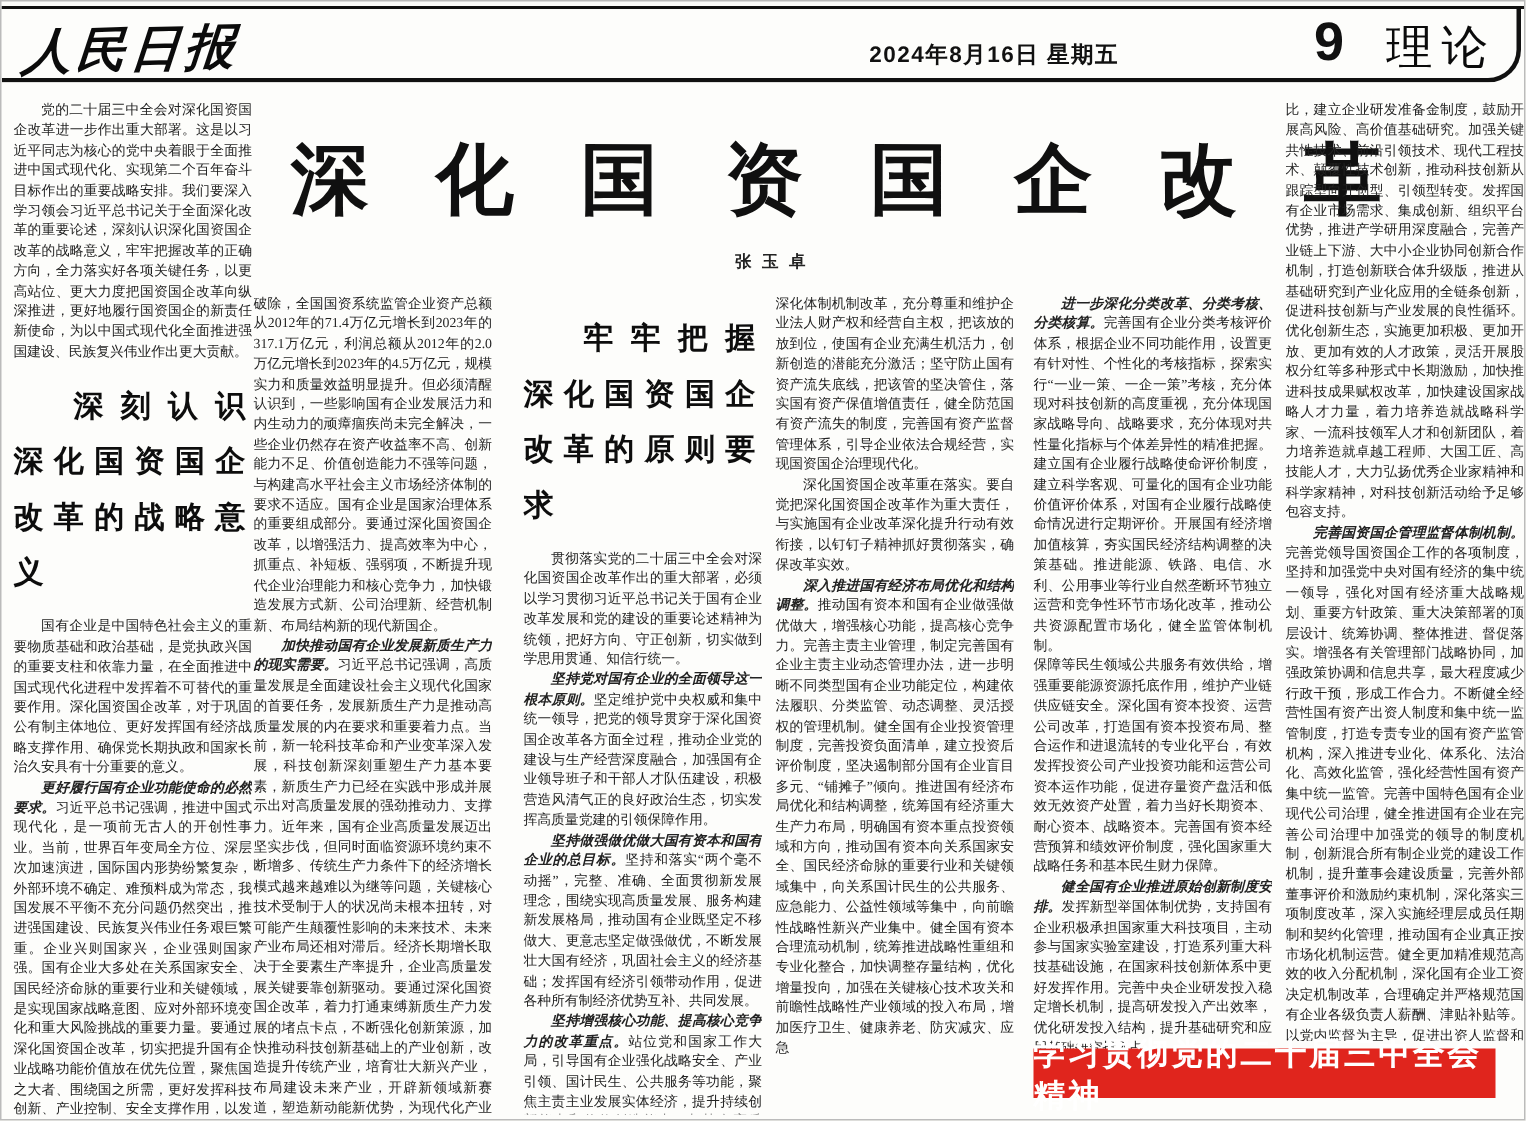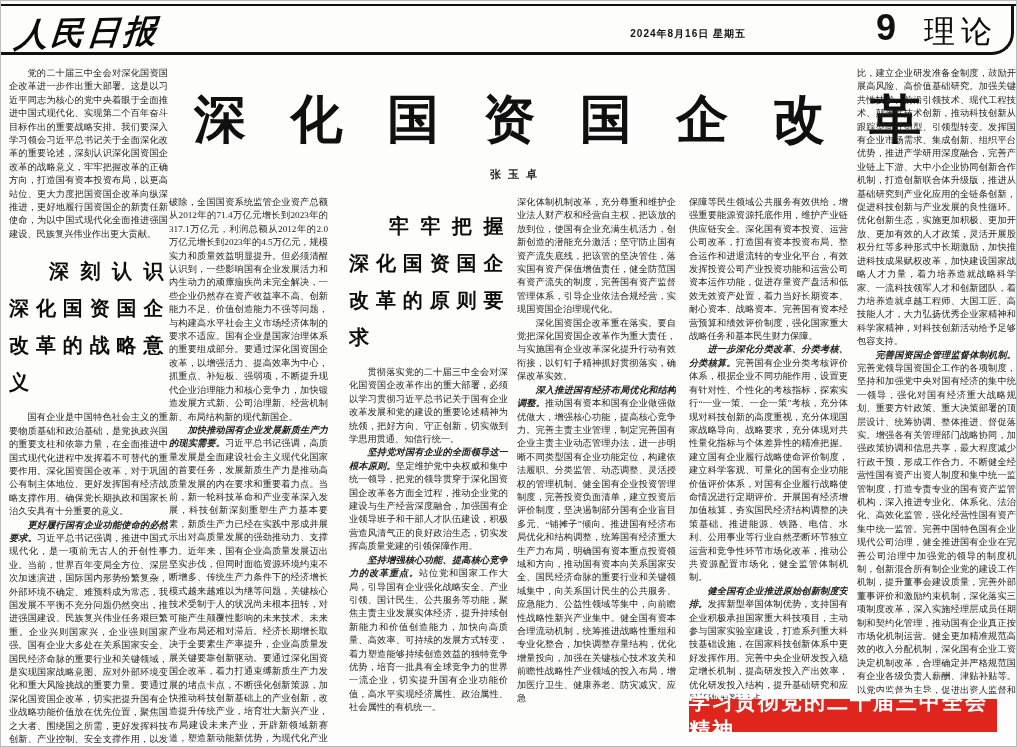--- a/index.html
+++ b/index.html
@@ -24,21 +24,21 @@
   }
   .logo{
     position:absolute;left:14px;top:10px;
     font-size:33px;font-weight:900;font-style:italic;
     letter-spacing:3px;color:#0b0b0b;
     transform:skewX(-6deg) rotate(-1.5deg);
     font-family:"Liberation Serif","DejaVu Serif",serif;
   }
   .mast-date{
     position:absolute;right:270px;top:26px;
-    font-size:10px;font-weight:700;letter-spacing:1px;color:#111;
+    font-size:15px;font-weight:700;letter-spacing:1px;color:#111;
     font-family:"Liberation Sans","DejaVu Sans",sans-serif;
   }
   .mast-page-num{
     position:absolute;right:120px;top:6px;
     font-size:36px;font-weight:700;color:#111;
     font-family:"Liberation Sans","DejaVu Sans",sans-serif;
   }
   .mast-section{
     position:absolute;right:18px;top:10px;
     font-size:31px;font-weight:400;letter-spacing:6px;color:#0b0b0b;
@@ -104,44 +104,45 @@
     <div class="mast-section">理论</div>
   </div>
 
   <div class="headline">
     <div class="title">深 化 国 资 国 企 改 革</div>
     <div class="author">张玉卓</div>
   </div>
 
   <div id="columns">
       <div class="col col-0">
-        <p class="body-para">党的二十届三中全会对深化国资国企改革进一步作出重大部署。这是以习近平同志为核心的党中央着眼于全面推进中国式现代化、实现第二个百年奋斗目标作出的重要战略安排。我们要深入学习领会习近平总书记关于全面深化改革的重要论述，深刻认识深化国资国企改革的战略意义，牢牢把握改革的正确方向，打造国有资本投资布局，以更高站位、更大力度把国资国企改革向纵深推进，更好地履行国资国企的新责任新使命，为以中国式现代化全面推进强国建设、民族复兴伟业作出更大贡献。</p>
+        <p class="body-para">党的二十届三中全会对深化国资国企改革进一步作出重大部署。这是以习近平同志为核心的党中央着眼于全面推进中国式现代化、实现第二个百年奋斗目标作出的重要战略安排。我们要深入学习领会习近平总书记关于全面深化改革的重要论述，深刻认识深化国资国企改革的战略意义，牢牢把握改革的正确方向，全力落实好各项关键任务，以更高站位、更大力度把国资国企改革向纵深推进，更好地履行国资国企的新责任新使命，为以中国式现代化全面推进强国建设、民族复兴伟业作出更大贡献。</p>
         <h3 class="sec-heading">深刻认识深化国资国企改革的战略意义</h3>
         <p class="body-para">国有企业是中国特色社会主义的重要物质基础和政治基础，是党执政兴国的重要支柱和依靠力量，在全面推进中国式现代化进程中发挥着不可替代的重要作用。深化国资国企改革，对于巩固公有制主体地位、更好发挥国有经济战略支撑作用、确保党长期执政和国家长治久安具有十分重要的意义。</p>
         <p class="body-para"><span class="lead">更好履行国有企业功能使命的必然要求。</span>习近平总书记强调，推进中国式现代化，是一项前无古人的开创性事业。当前，世界百年变局全方位、深层次加速演进，国际国内形势纷繁复杂，外部环境不确定、难预料成为常态，我国发展不平衡不充分问题仍然突出，推进强国建设、民族复兴伟业任务艰巨繁重。企业兴则国家兴，企业强则国家强。国有企业大多处在关系国家安全、国民经济命脉的重要行业和关键领域，是实现国家战略意图、应对外部环境变化和重大风险挑战的重要力量。要通过深化国资国企改革，切实把提升国有企业战略功能价值放在优先位置，聚焦国之大者、围绕国之所需，更好发挥科技创新、产业控制、安全支撑作用，以发展的确定性稳大局、应变局、开新局，推动党和国家事业行稳致远。</p>
         <p class="body-para"><span class="lead">有力提升国有企业活力效率的关键之举。</span>习近平总书记强调，国有企业要搞好就一定要改革，抱残守缺不行，改革能成功，就能变成现代企业。党的十八大以来，国有企业改革发展取得重大成就，一些深层次体制机制障碍有力</p>
       </div>
       <div class="col col-1">
         <p class="body-para cont">破除，全国国资系统监管企业资产总额从2012年的71.4万亿元增长到2023年的317.1万亿元，利润总额从2012年的2.0万亿元增长到2023年的4.5万亿元，规模实力和质量效益明显提升。但必须清醒认识到，一些影响国有企业发展活力和内生动力的顽瘴痼疾尚未完全解决，一些企业仍然存在资产收益率不高、创新能力不足、价值创造能力不强等问题，与构建高水平社会主义市场经济体制的要求不适应。国有企业是国家治理体系的重要组成部分。要通过深化国资国企改革，以增强活力、提高效率为中心，抓重点、补短板、强弱项，不断提升现代企业治理能力和核心竞争力，加快锻造发展方式新、公司治理新、经营机制新、布局结构新的现代新国企。</p>
         <p class="body-para"><span class="lead">加快推动国有企业发展新质生产力的现实需要。</span>习近平总书记强调，高质量发展是全面建设社会主义现代化国家的首要任务，发展新质生产力是推动高质量发展的内在要求和重要着力点。当前，新一轮科技革命和产业变革深入发展，科技创新深刻重塑生产力基本要素，新质生产力已经在实践中形成并展示出对高质量发展的强劲推动力、支撑力。近年来，国有企业高质量发展迈出坚实步伐，但同时面临资源环境约束不断增多、传统生产力条件下的经济增长模式越来越难以为继等问题，关键核心技术受制于人的状况尚未根本扭转，对可能产生颠覆性影响的未来技术、未来产业布局还相对滞后。经济长期增长取决于全要素生产率提升，企业高质量发展关键要靠创新驱动。要通过深化国资国企改革，着力打通束缚新质生产力发展的堵点卡点，不断强化创新策源，加快推动科技创新基础上的产业创新，改造提升传统产业，培育壮大新兴产业，布局建设未来产业，开辟新领域新赛道，塑造新动能新优势，为现代化产业体系建设提供有力支撑。</p>
       </div>
       <div class="col col-2">
         <h3 class="sec-heading">牢牢把握深化国资国企改革的原则要求</h3>
         <p class="body-para">贯彻落实党的二十届三中全会对深化国资国企改革作出的重大部署，必须以学习贯彻习近平总书记关于国有企业改革发展和党的建设的重要论述精神为统领，把好方向、守正创新，切实做到学思用贯通、知信行统一。</p>
         <p class="body-para"><span class="lead">坚持党对国有企业的全面领导这一根本原则。</span>坚定维护党中央权威和集中统一领导，把党的领导贯穿于深化国资国企改革各方面全过程，推动企业党的建设与生产经营深度融合，加强国有企业领导班子和干部人才队伍建设，积极营造风清气正的良好政治生态，切实发挥高质量党建的引领保障作用。</p>
+        <p class="body-para"><span class="lead">坚持做强做优做大国有资本和国有企业的总目标。</span>坚持和落实“两个毫不动摇”，完整、准确、全面贯彻新发展理念，围绕实现高质量发展、服务构建新发展格局，推动国有企业既坚定不移做大、更意志坚定做强做优，不断发展壮大国有经济，巩固社会主义的经济基础；发挥国有经济引领带动作用，促进各种所有制经济优势互补、共同发展。</p>
         <p class="body-para"><span class="lead">坚持增强核心功能、提高核心竞争力的改革重点。</span>站位党和国家工作大局，引导国有企业强化战略安全、产业引领、国计民生、公共服务等功能，聚焦主责主业发展实体经济，提升持续创新能力和价值创造能力，加快向高质量、高效率、可持续的发展方式转变，着力塑造能够持续创造效益的独特竞争优势，培育一批具有全球竞争力的世界一流企业，切实提升国有企业功能价值，高水平实现经济属性、政治属性、社会属性的有机统一。</p>
       </div>
       <div class="col col-3">
         <p class="body-para cont">深化体制机制改革，充分尊重和维护企业法人财产权和经营自主权，把该放的放到位，使国有企业充满生机活力，创新创造的潜能充分激活；坚守防止国有资产流失底线，把该管的坚决管住，落实国有资产保值增值责任，健全防范国有资产流失的制度，完善国有资产监督管理体系，引导企业依法合规经营，实现国资国企治理现代化。</p>
         <p class="body-para">深化国资国企改革重在落实。要自觉把深化国资国企改革作为重大责任，与实施国有企业改革深化提升行动有效衔接，以钉钉子精神抓好贯彻落实，确保改革实效。</p>
         <p class="body-para"><span class="lead">深入推进国有经济布局优化和结构调整。</span>推动国有资本和国有企业做强做优做大，增强核心功能，提高核心竞争力。完善主责主业管理，制定完善国有企业主责主业动态管理办法，进一步明晰不同类型国有企业功能定位，构建依法履职、分类监管、动态调整、灵活授权的管理机制。健全国有企业投资管理制度，完善投资负面清单，建立投资后评价制度，坚决遏制部分国有企业盲目多元、“铺摊子”倾向。推进国有经济布局优化和结构调整，统筹国有经济重大生产力布局，明确国有资本重点投资领域和方向，推动国有资本向关系国家安全、国民经济命脉的重要行业和关键领域集中，向关系国计民生的公共服务、应急能力、公益性领域等集中，向前瞻性战略性新兴产业集中。健全国有资本合理流动机制，统筹推进战略性重组和专业化整合，加快调整存量结构，优化增量投向，加强在关键核心技术攻关和前瞻性战略性产业领域的投入布局，增加医疗卫生、健康养老、防灾减灾、应急</p>
       </div>
       <div class="col col-4">
+        <p class="body-para"><span class="lead">进一步深化分类改革、分类考核、分类核算。</span>完善国有企业分类考核评价体系，根据企业不同功能作用，设置更有针对性、个性化的考核指标，探索实行“一业一策、一企一策”考核，充分体现对科技创新的高度重视，充分体现国家战略导向、战略要求，充分体现对共性量化指标与个体差异性的精准把握。建立国有企业履行战略使命评价制度，建立科学客观、可量化的国有企业功能价值评价体系，对国有企业履行战略使命情况进行定期评价。开展国有经济增加值核算，夯实国民经济结构调整的决策基础。推进能源、铁路、电信、水利、公用事业等行业自然垄断环节独立运营和竞争性环节市场化改革，推动公共资源配置市场化，健全监管体制机制。</p>
         <p class="body-para cont">保障等民生领域公共服务有效供给，增强重要能源资源托底作用，维护产业链供应链安全。深化国有资本投资、运营公司改革，打造国有资本投资布局、整合运作和进退流转的专业化平台，有效发挥投资公司产业投资功能和运营公司资本运作功能，促进存量资产盘活和低效无效资产处置，着力当好长期资本、耐心资本、战略资本。完善国有资本经营预算和绩效评价制度，强化国家重大战略任务和基本民生财力保障。</p>
-        <p class="body-para"><span class="lead">进一步深化分类改革、分类考核、分类核算。</span>完善国有企业分类考核评价体系，根据企业不同功能作用，设置更有针对性、个性化的考核指标，探索实行“一业一策、一企一策”考核，充分体现对科技创新的高度重视，充分体现国家战略导向、战略要求，充分体现对共性量化指标与个体差异性的精准把握。建立国有企业履行战略使命评价制度，建立科学客观、可量化的国有企业功能价值评价体系，对国有企业履行战略使命情况进行定期评价。开展国有经济增加值核算，夯实国民经济结构调整的决策基础。推进能源、铁路、电信、水利、公用事业等行业自然垄断环节独立运营和竞争性环节市场化改革，推动公共资源配置市场化，健全监管体制机制。</p>
         <p class="body-para"><span class="lead">健全国有企业推进原始创新制度安排。</span>发挥新型举国体制优势，支持国有企业积极承担国家重大科技项目，主动参与国家实验室建设，打造系列重大科技基础设施，在国家科技创新体系中更好发挥作用。完善中央企业研发投入稳定增长机制，提高研发投入产出效率，优化研发投入结构，提升基础研究和应用基础研究投入占</p>
       </div>
       <div class="col col-5">
         <p class="body-para cont">比，建立企业研发准备金制度，鼓励开展高风险、高价值基础研究。加强关键共性技术、前沿引领技术、现代工程技术、颠覆性技术创新，推动科技创新从跟踪型向开创型、引领型转变。发挥国有企业市场需求、集成创新、组织平台优势，推进产学研用深度融合，完善产业链上下游、大中小企业协同创新合作机制，打造创新联合体升级版，推进从基础研究到产业化应用的全链条创新，促进科技创新与产业发展的良性循环。优化创新生态，实施更加积极、更加开放、更加有效的人才政策，灵活开展股权分红等多种形式中长期激励，加快推进科技成果赋权改革，加快建设国家战略人才力量，着力培养造就战略科学家、一流科技领军人才和创新团队，着力培养造就卓越工程师、大国工匠、高技能人才，大力弘扬优秀企业家精神和科学家精神，对科技创新活动给予足够包容支持。</p>
         <p class="body-para"><span class="lead">完善国资国企管理监督体制机制。</span>完善党领导国资国企工作的各项制度，坚持和加强党中央对国有经济的集中统一领导，强化对国有经济重大战略规划、重要方针政策、重大决策部署的顶层设计、统筹协调、整体推进、督促落实。增强各有关管理部门战略协同，加强政策协调和信息共享，最大程度减少行政干预，形成工作合力。不断健全经营性国有资产出资人制度和集中统一监管制度，打造专责专业的国有资产监管机构，深入推进专业化、体系化、法治化、高效化监管，强化经营性国有资产集中统一监管。完善中国特色国有企业现代公司治理，健全推进国有企业在完善公司治理中加强党的领导的制度机制，创新混合所有制企业党的建设工作机制，提升董事会建设质量，完善外部董事评价和激励约束机制，深化落实三项制度改革，深入实施经理层成员任期制和契约化管理，推动国有企业真正按市场化机制运营。健全更加精准规范高效的收入分配机制，深化国有企业工资决定机制改革，合理确定并严格规范国有企业各级负责人薪酬、津贴补贴等。以党内监督为主导，促进出资人监督和纪检监察监督、巡视监督、审计监督、社会监督等各类监督主体贯通协调，健全国有资产监督问责机制，不断提升监督效能，坚决防止国有资产流失。</p>
       </div>
     </div>
 
   <div class="banner" style="background: rgb(224, 37, 29); color: rgb(255, 255, 255);">学习贯彻党的二十届三中全会精神</div>
 

